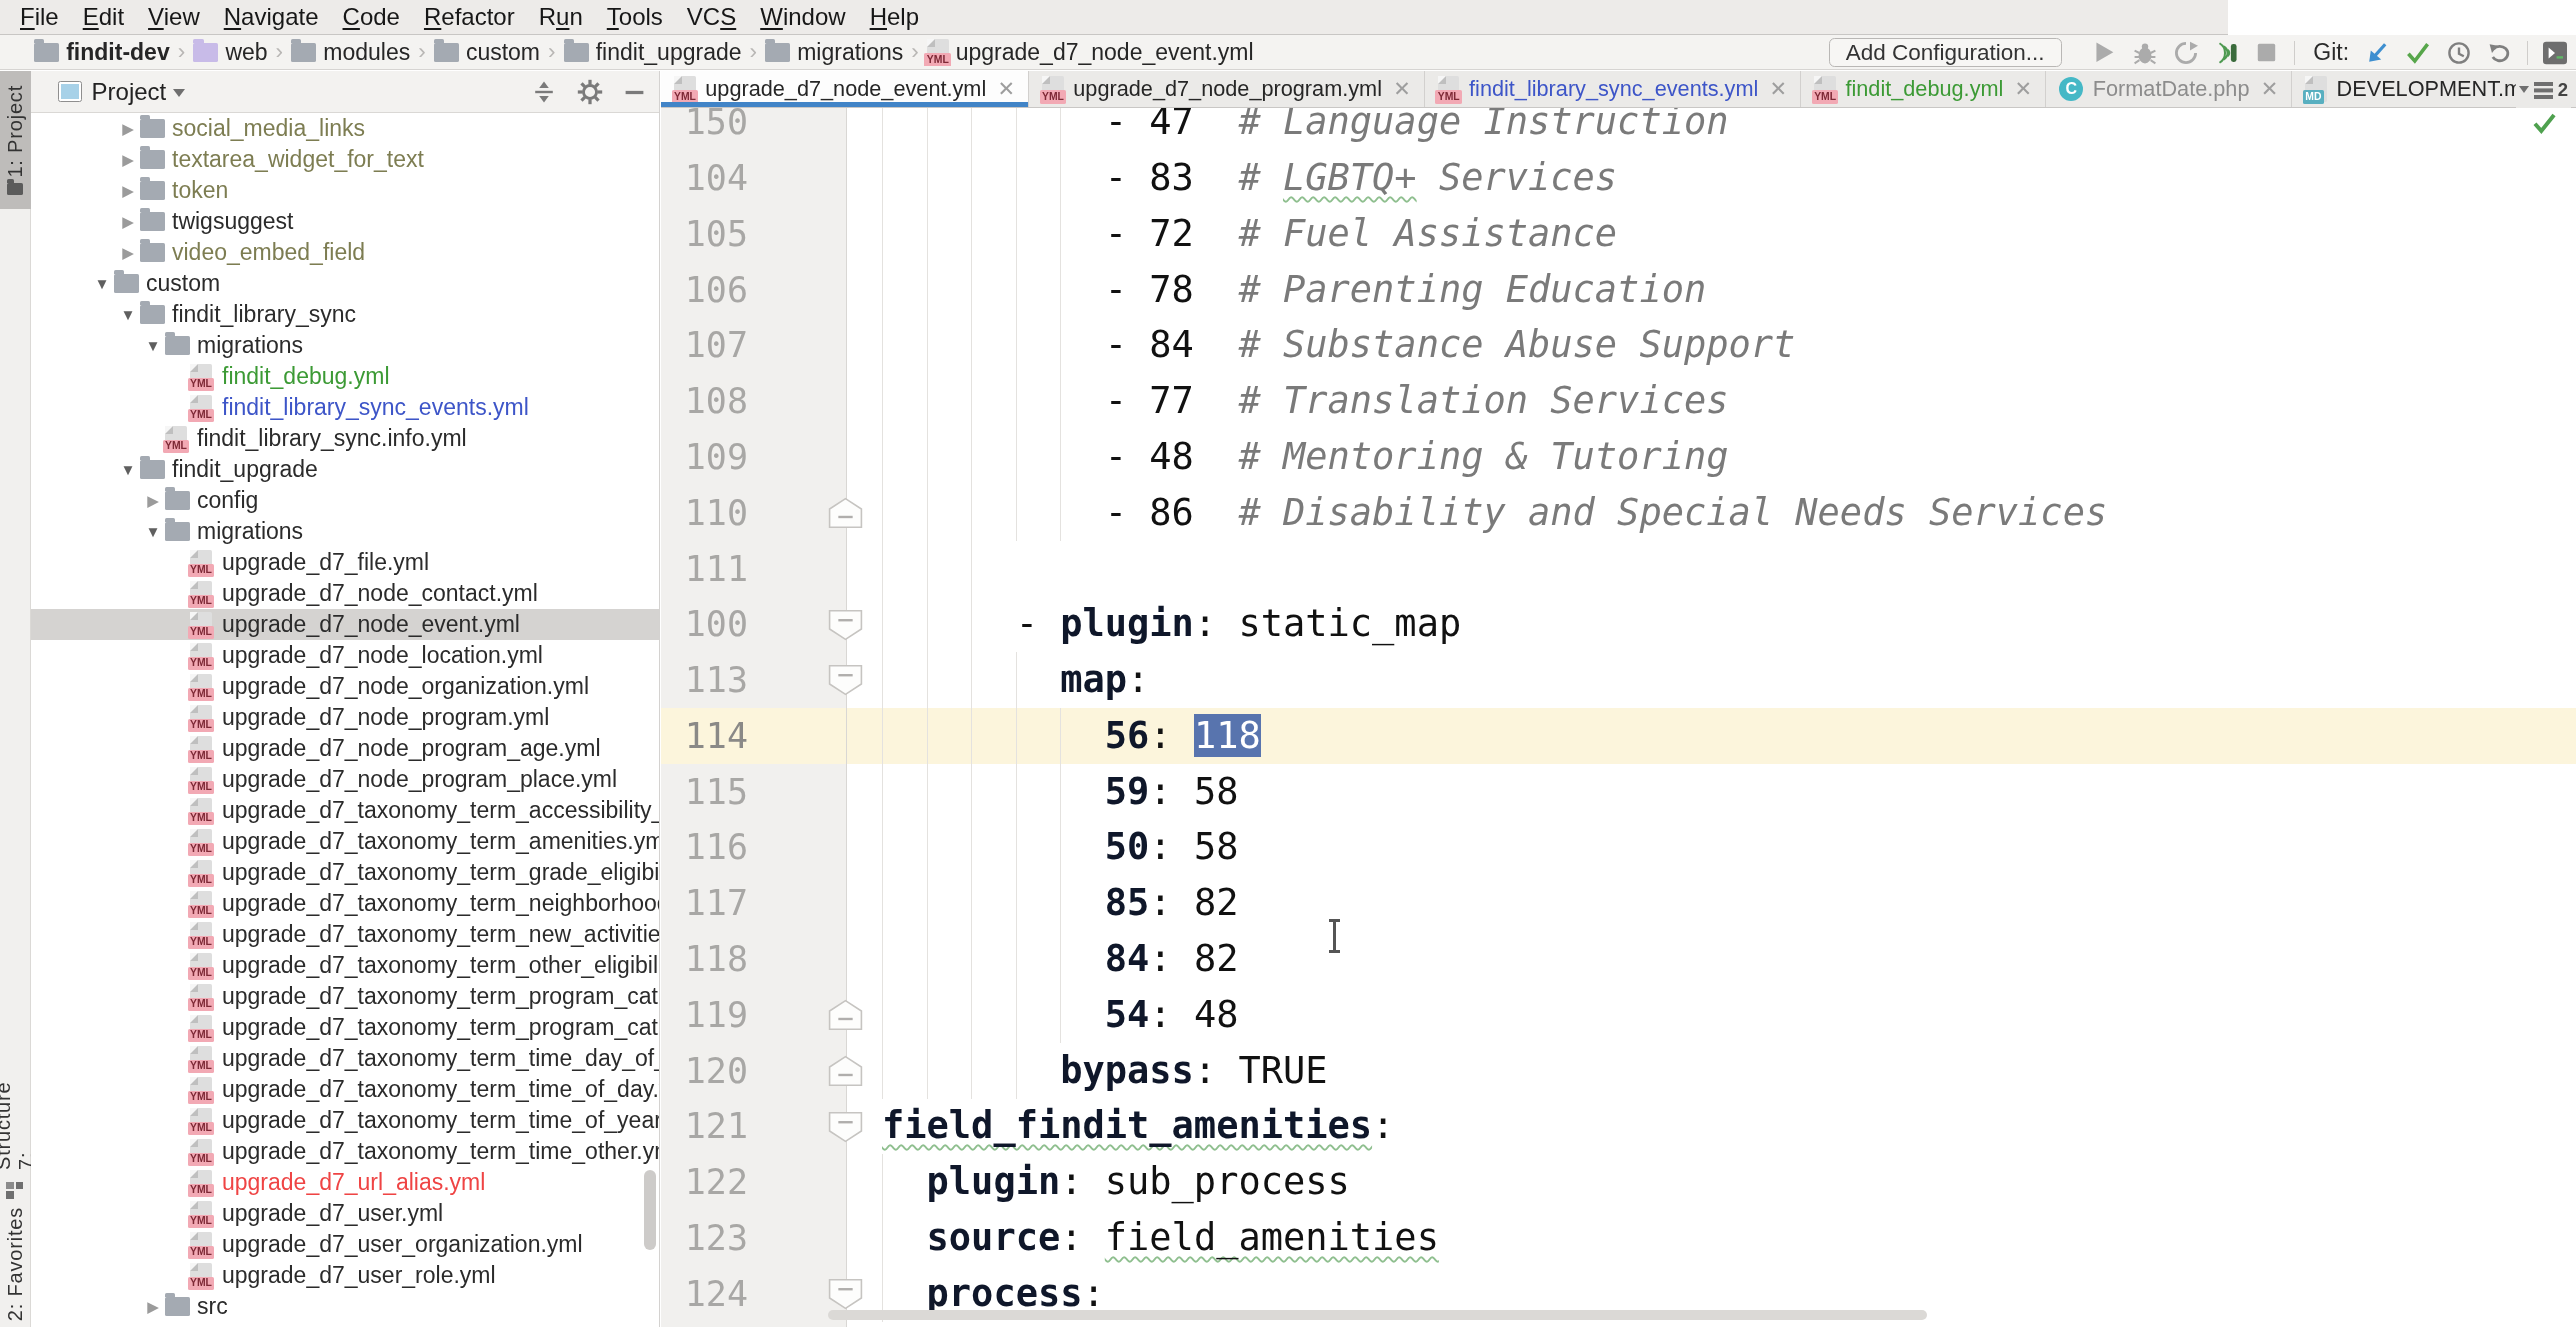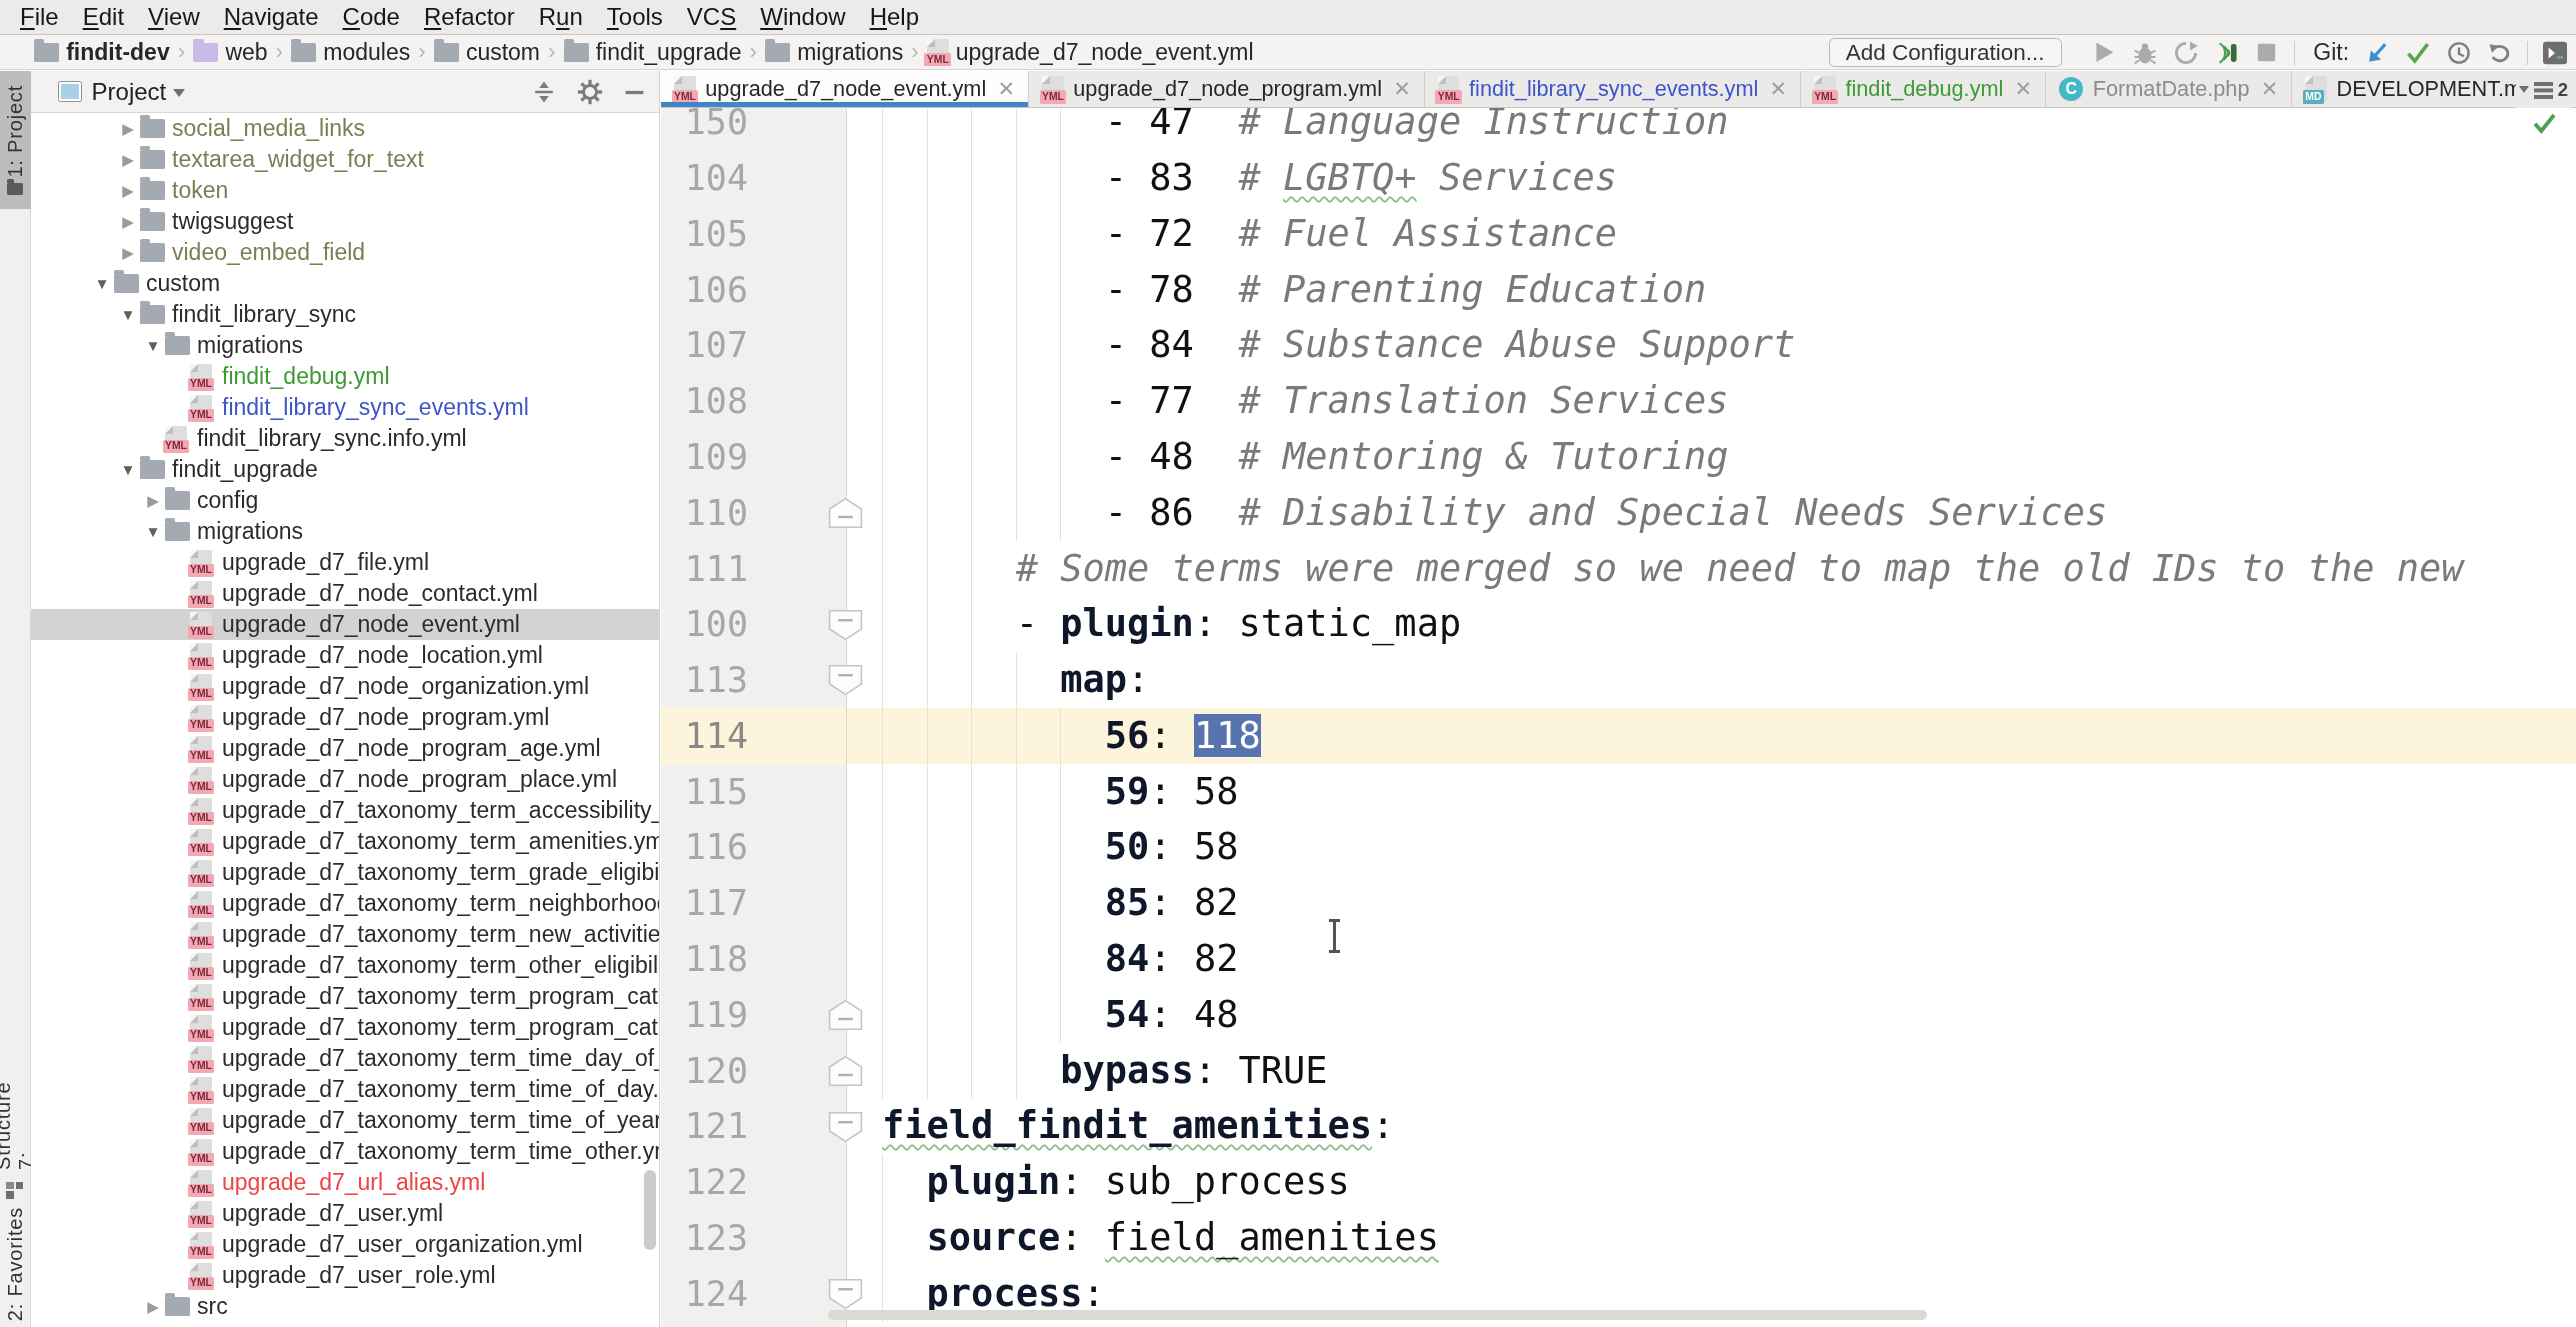--- a/index.html
+++ b/index.html
@@ -1,21 +1,21 @@
 <!DOCTYPE html>
 <html style="font-size:13px"><head>
 <meta charset="utf-8">
 <style>
   *{box-sizing:border-box;margin:0;padding:0}
   html,body{background:#888}
   .app{position:relative;width:2576px;height:1327px;background:#fff;overflow:hidden;
        font-family:"Liberation Sans","DejaVu Sans",sans-serif;color:#1f1f1f}
 
   
-  .menubar{position:absolute;left:0;top:0;width:2576px;height:35px;background:#EDEBE9;
+  .menubar{position:absolute;left:0;top:0;width:2228px;height:35px;background:#EDEBE9;
            border-bottom:0.8px solid #C8C6C4;display:flex;align-items:center;padding-left:8px}
   .menubar .mi{font-size:24px;color:#171717;padding:0 12px;cursor:default}
   .menubar u{text-decoration-thickness:1.6px;text-underline-offset:3.2px}
 
   
   .toolbar{position:absolute;left:0;top:35px;width:2576px;height:35px;background:#F4F3F1;
            border-bottom:0.8px solid #D6D4D2;display:flex;align-items:center}
   .crumbs{display:flex;align-items:center;padding-left:34px;white-space:nowrap;overflow:hidden;flex:0 1 auto}
   .crumb{display:flex;align-items:center;font-size:23px;color:#262626}
   .crumb.bold{font-weight:bold}
@@ -675,21 +675,21 @@
         <div class="cl" style="top: 154px;"><span class="guide" style="left: calc(0ch + 36px);"></span><span class="guide" style="left: calc(2ch + 36px);"></span><span class="guide" style="left: calc(4ch + 36px);"></span><span class="guide" style="left: calc(6ch + 36px);"></span><span class="guide" style="left: calc(8ch + 36px);"></span><span style="padding-left: 36px;">          </span><span class="">- 78  </span><span class="c"># Parenting Education</span></div>
         <div class="lnum" style="top: 209px;">107</div>
         <div class="cl" style="top: 209px;"><span class="guide" style="left: calc(0ch + 36px);"></span><span class="guide" style="left: calc(2ch + 36px);"></span><span class="guide" style="left: calc(4ch + 36px);"></span><span class="guide" style="left: calc(6ch + 36px);"></span><span class="guide" style="left: calc(8ch + 36px);"></span><span style="padding-left: 36px;">          </span><span class="">- 84  </span><span class="c"># Substance Abuse Support</span></div>
         <div class="lnum" style="top: 265px;">108</div>
         <div class="cl" style="top: 265px;"><span class="guide" style="left: calc(0ch + 36px);"></span><span class="guide" style="left: calc(2ch + 36px);"></span><span class="guide" style="left: calc(4ch + 36px);"></span><span class="guide" style="left: calc(6ch + 36px);"></span><span class="guide" style="left: calc(8ch + 36px);"></span><span style="padding-left: 36px;">          </span><span class="">- 77  </span><span class="c"># Translation Services</span></div>
         <div class="lnum" style="top: 321px;">109</div>
         <div class="cl" style="top: 321px;"><span class="guide" style="left: calc(0ch + 36px);"></span><span class="guide" style="left: calc(2ch + 36px);"></span><span class="guide" style="left: calc(4ch + 36px);"></span><span class="guide" style="left: calc(6ch + 36px);"></span><span class="guide" style="left: calc(8ch + 36px);"></span><span style="padding-left: 36px;">          </span><span class="">- 48  </span><span class="c"># Mentoring &amp; Tutoring</span></div>
         <div class="lnum" style="top: 377px;">110</div>
         <div class="cl" style="top: 377px;"><span class="guide" style="left: calc(0ch + 36px);"></span><span class="guide" style="left: calc(2ch + 36px);"></span><span class="guide" style="left: calc(4ch + 36px);"></span><span class="guide" style="left: calc(6ch + 36px);"></span><span class="guide" style="left: calc(8ch + 36px);"></span><span style="padding-left: 36px;">          </span><span class="">- 86  </span><span class="c"># Disability and Special Needs Services</span></div>
         <div class="lnum" style="top: 433px;">111</div>
-        <div class="cl" style="top: 433px;"><span class="guide" style="left: calc(0ch + 36px);"></span><span class="guide" style="left: calc(2ch + 36px);"></span><span class="guide" style="left: calc(4ch + 36px);"></span><span style="padding-left: 36px;">      </span><span class="c"># Some terms were merged so we need to map the old IDs to the new</span></div>
+        <div class="cl" style="top: 433px;"><span class="guide" style="left: calc(0ch + 36px);"></span><span class="guide" style="left: calc(2ch + 36px);"></span><span class="guide" style="left: calc(4ch + 36px);"></span><span style="padding-left: 36px;">      </span></div>
         <div class="lnum" style="top: 488px;">100</div>
         <div class="cl" style="top: 488px;"><span class="guide" style="left: calc(0ch + 36px);"></span><span class="guide" style="left: calc(2ch + 36px);"></span><span class="guide" style="left: calc(4ch + 36px);"></span><span style="padding-left: 36px;">      </span><span class="">- </span><span class="k">plugin</span><span class="">: static_map</span></div>
         <div class="lnum" style="top: 544px;">113</div>
         <div class="cl" style="top: 544px;"><span class="guide" style="left: calc(0ch + 36px);"></span><span class="guide" style="left: calc(2ch + 36px);"></span><span class="guide" style="left: calc(4ch + 36px);"></span><span class="guide" style="left: calc(6ch + 36px);"></span><span style="padding-left: 36px;">        </span><span class="k">map</span><span class="">:</span></div>
         <div class="lnum cur" style="top: 600px;">114</div>
         <div class="cl" style="top: 600px;"><span class="guide" style="left: calc(0ch + 36px);"></span><span class="guide" style="left: calc(2ch + 36px);"></span><span class="guide" style="left: calc(4ch + 36px);"></span><span class="guide" style="left: calc(6ch + 36px);"></span><span class="guide" style="left: calc(8ch + 36px);"></span><span style="padding-left: 36px;">          </span><span class="k">56</span><span class="">: </span><span class="s">118</span></div>
         <div class="lnum" style="top: 656px;">115</div>
         <div class="cl" style="top: 656px;"><span class="guide" style="left: calc(0ch + 36px);"></span><span class="guide" style="left: calc(2ch + 36px);"></span><span class="guide" style="left: calc(4ch + 36px);"></span><span class="guide" style="left: calc(6ch + 36px);"></span><span class="guide" style="left: calc(8ch + 36px);"></span><span style="padding-left: 36px;">          </span><span class="k">59</span><span class="">: 58</span></div>
         <div class="lnum" style="top: 711px;">116</div>
         <div class="cl" style="top: 711px;"><span class="guide" style="left: calc(0ch + 36px);"></span><span class="guide" style="left: calc(2ch + 36px);"></span><span class="guide" style="left: calc(4ch + 36px);"></span><span class="guide" style="left: calc(6ch + 36px);"></span><span class="guide" style="left: calc(8ch + 36px);"></span><span style="padding-left: 36px;">          </span><span class="k">50</span><span class="">: 58</span></div>

